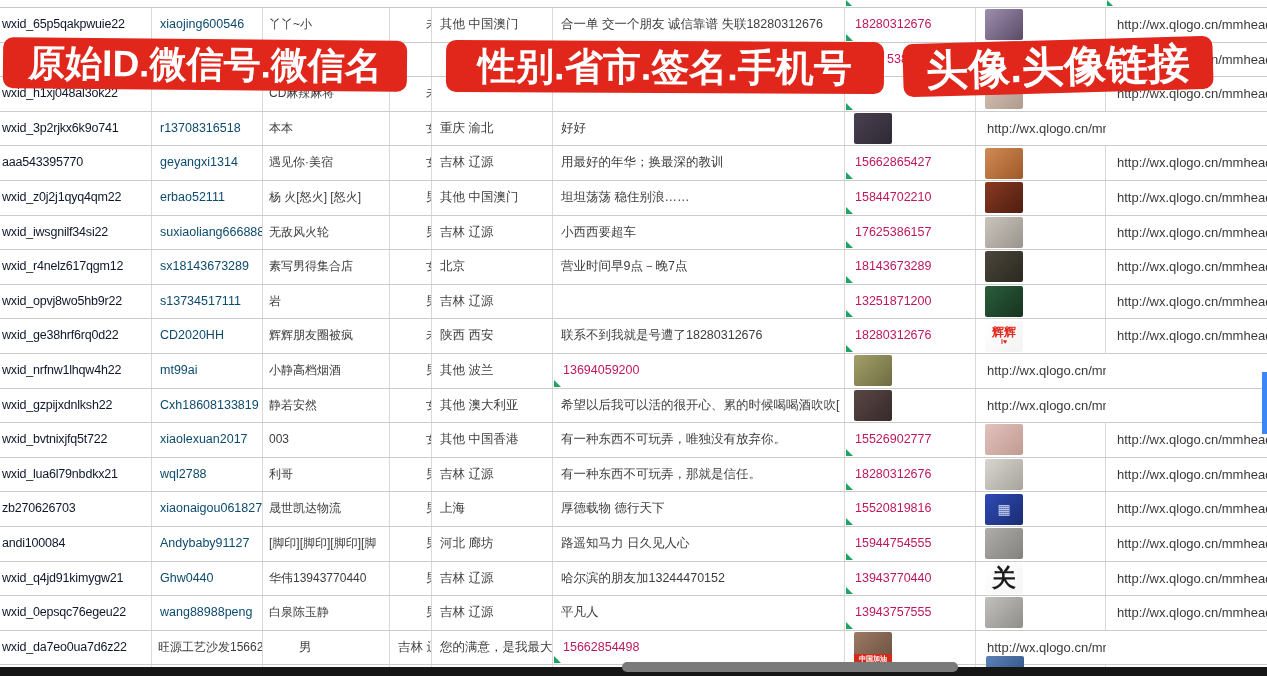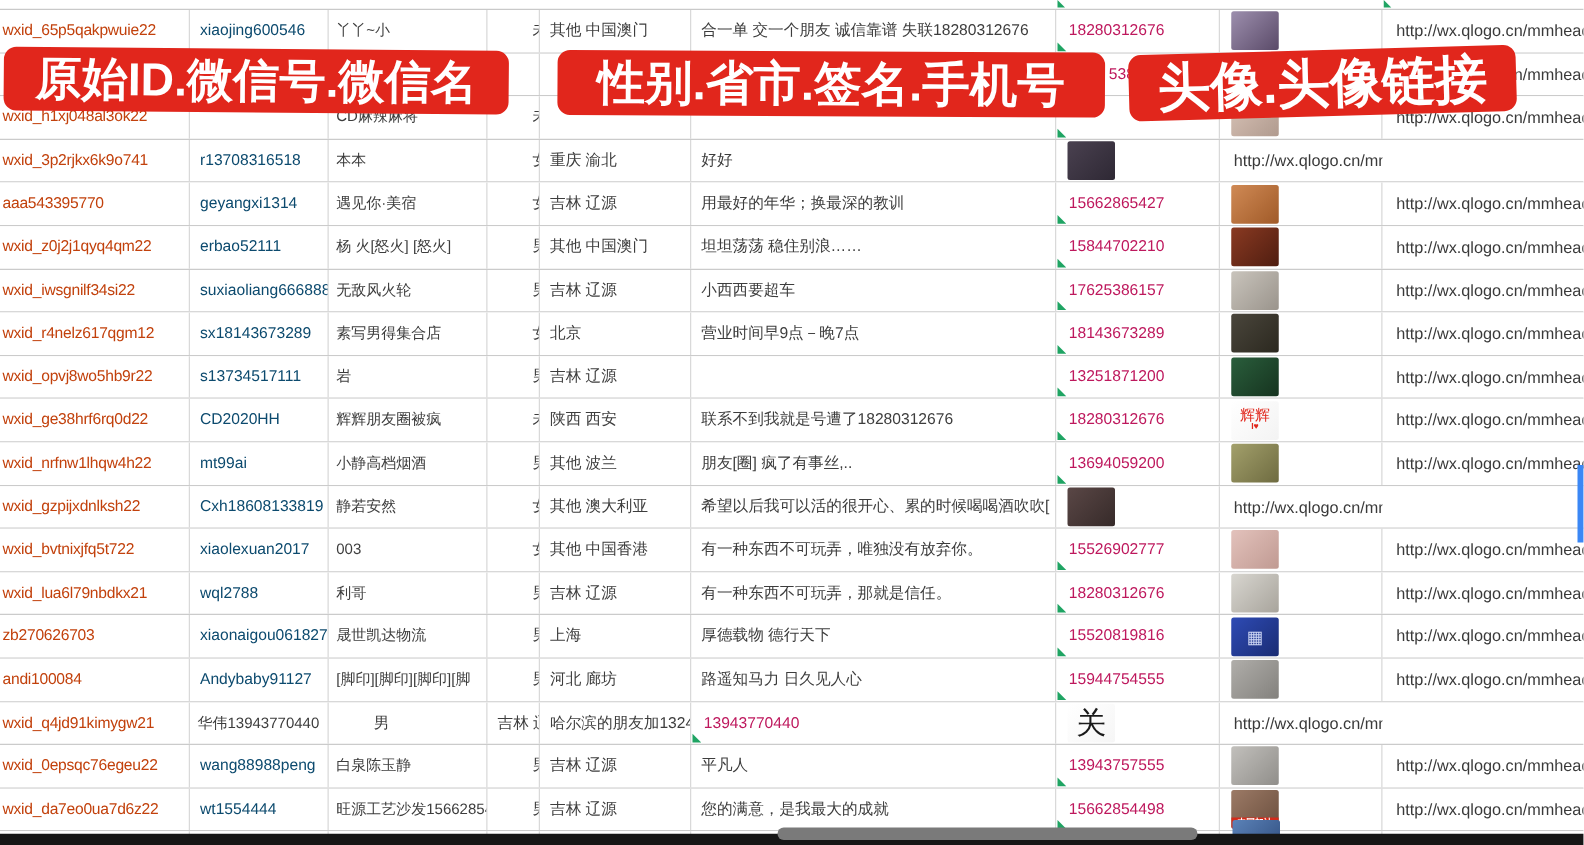--- a/index.html
+++ b/index.html
@@ -6,32 +6,32 @@
   .screen{position:relative;width:1267px;height:676px;overflow:hidden;background:#fff;
           font-family:"Liberation Sans","DejaVu Sans",sans-serif;color:#3d3d3d;}
   
   #sheet{position:absolute;left:0;top:7px;width:1267px;border-top:1px solid #c9c9c9;}
   .row{display:grid;grid-template-columns:152px 111px 127px 42px 121px 292px 131px 130px 161px;
        height:34.6px;border-bottom:1px solid #cbcbcb;box-sizing:border-box;background:#fff;}
   .row.tail{height:4px;border-bottom:none;}
   .cell{border-right:1px solid #d9d9d9;overflow:hidden;white-space:nowrap;line-height:33px;
         font-size:12.5px;box-sizing:border-box;position:relative;}
   .cell:last-child{border-right:none;}
-  .c-wxid{padding-left:2px;letter-spacing:-0.2px;color:#c2410c;}
+  .c-wxid{padding-left:2px;letter-spacing:-0.2px;color:#0f172a;}
   .c-wid{padding-left:8px;color:#0c4a6e;}
   .c-name{padding-left:6px;font-size:12px;}
   .c-gender{padding-left:8px;margin-left:28px;}
   .c-prov{padding-left:8px;}
   .c-sig{padding-left:8px;}
   .c-phone{padding-left:10px;color:#be185d;}
   .c-link{padding-left:11px;font-size:13px;color:#3a3a3a;}
   .c-av{display:flex;align-items:center;padding-left:9px;}
   .av{width:38px;height:31px;border-radius:2px;position:relative;display:flex;flex-direction:column;
       align-items:center;justify-content:center;overflow:hidden;flex:0 0 auto;}
-  .av .g1{font-weight:normal;line-height:1;}
+  .av .g1{font-weight:bold;line-height:1;}
   .av .g2{font-size:7px;line-height:8px;font-weight:bold;}
   .av .bar{position:absolute;left:0;right:0;bottom:0;height:9px;font-size:7px;line-height:9px;
            text-align:center;color:#fff;font-weight:bold;}
   .ind{position:absolute;left:1px;bottom:1px;width:0;height:0;
        border-bottom:7px solid #1fa463;border-right:7px solid transparent;}
   .topwedge{position:absolute;top:0;width:0;height:0;
        border-bottom:6px solid #1fa463;border-right:6px solid transparent;}
   
   .banner{position:absolute;background:#e1261c;border-radius:10px;color:#fff;font-weight:bold;
           display:flex;align-items:center;justify-content:center;white-space:nowrap;z-index:5;}
@@ -183,21 +183,20 @@
           </div>
         </div>
         <div class="cell c-link">http://wx.qlogo.cn/mmhead</div>
       </div>
       <div class="row">
         <div class="cell c-wxid">wxid_nrfnw1lhqw4h22</div>
         <div class="cell c-wid">mt99ai</div>
         <div class="cell c-name">小静高档烟酒</div>
         <div class="cell c-gender">男</div>
         <div class="cell c-prov">其他 波兰</div>
-        <div class="cell c-sig">朋友[圈] 疯了有事丝,..</div>
         <div class="cell c-phone">13694059200<div class="ind"></div></div>
         <div class="cell c-av">
           <div class="av" style="background: linear-gradient(135deg, rgb(163, 160, 107), rgb(110, 107, 64));"></div>
         </div>
         <div class="cell c-link">http://wx.qlogo.cn/mmhead</div>
       </div>
       <div class="row">
         <div class="cell c-wxid">wxid_gzpijxdnlksh22</div>
         <div class="cell c-wid">Cxh18608133819</div>
         <div class="cell c-name">静若安然</div>
@@ -258,20 +257,21 @@
         <div class="cell c-prov">河北 廊坊</div>
         <div class="cell c-sig">路遥知马力 日久见人心</div>
         <div class="cell c-phone">15944754555<div class="ind"></div></div>
         <div class="cell c-av">
           <div class="av" style="background: linear-gradient(135deg, rgb(176, 174, 170), rgb(131, 129, 125));"></div>
         </div>
         <div class="cell c-link">http://wx.qlogo.cn/mmhead</div>
       </div>
       <div class="row">
         <div class="cell c-wxid">wxid_q4jd91kimygw21</div>
+        <div class="cell c-wid">Ghw0440</div>
         <div class="cell c-name">华伟13943770440</div>
         <div class="cell c-gender">男</div>
         <div class="cell c-prov">吉林 辽源</div>
         <div class="cell c-sig">哈尔滨的朋友加13244470152</div>
         <div class="cell c-phone">13943770440<div class="ind"></div></div>
         <div class="cell c-av">
           <div class="av" style="background: linear-gradient(135deg, rgb(255, 255, 255), rgb(246, 246, 246));">
             <span class="g1" style="color: rgb(26, 26, 26); font-size: 24px; font-family: &quot;DejaVu Serif&quot;, &quot;Liberation Serif&quot;, serif;">关</span>
           </div>
         </div>
@@ -285,21 +285,20 @@
         <div class="cell c-prov">吉林 辽源</div>
         <div class="cell c-sig">平凡人</div>
         <div class="cell c-phone">13943757555<div class="ind"></div></div>
         <div class="cell c-av">
           <div class="av" style="background: linear-gradient(135deg, rgb(194, 192, 188), rgb(144, 142, 138));"></div>
         </div>
         <div class="cell c-link">http://wx.qlogo.cn/mmhead</div>
       </div>
       <div class="row">
         <div class="cell c-wxid">wxid_da7eo0ua7d6z22</div>
-        <div class="cell c-wid">wt1554444</div>
         <div class="cell c-name">旺源工艺沙发15662854</div>
         <div class="cell c-gender">男</div>
         <div class="cell c-prov">吉林 辽源</div>
         <div class="cell c-sig">您的满意，是我最大的成就</div>
         <div class="cell c-phone">15662854498<div class="ind"></div></div>
         <div class="cell c-av">
           <div class="av" style="background: linear-gradient(135deg, rgb(156, 122, 102), rgb(107, 79, 62));">
             <div class="bar" style="background: rgb(212, 42, 26);">中国加油</div>
           </div>
         </div>

